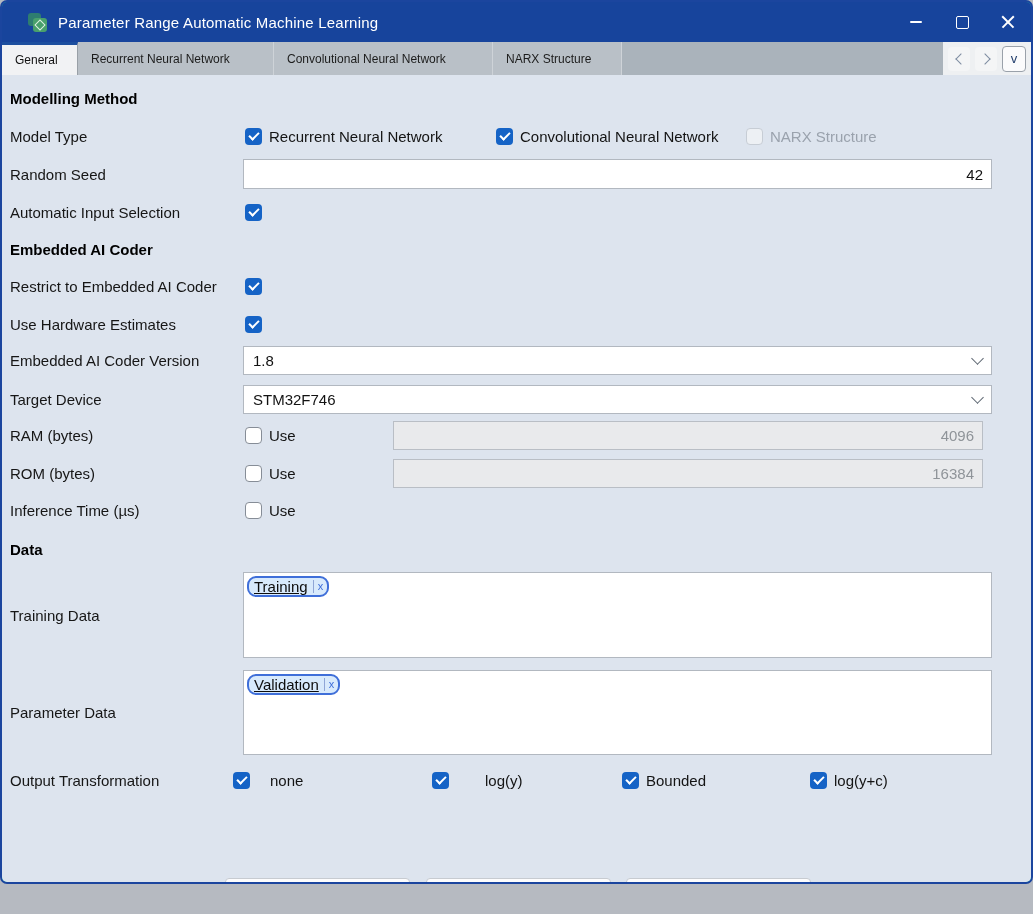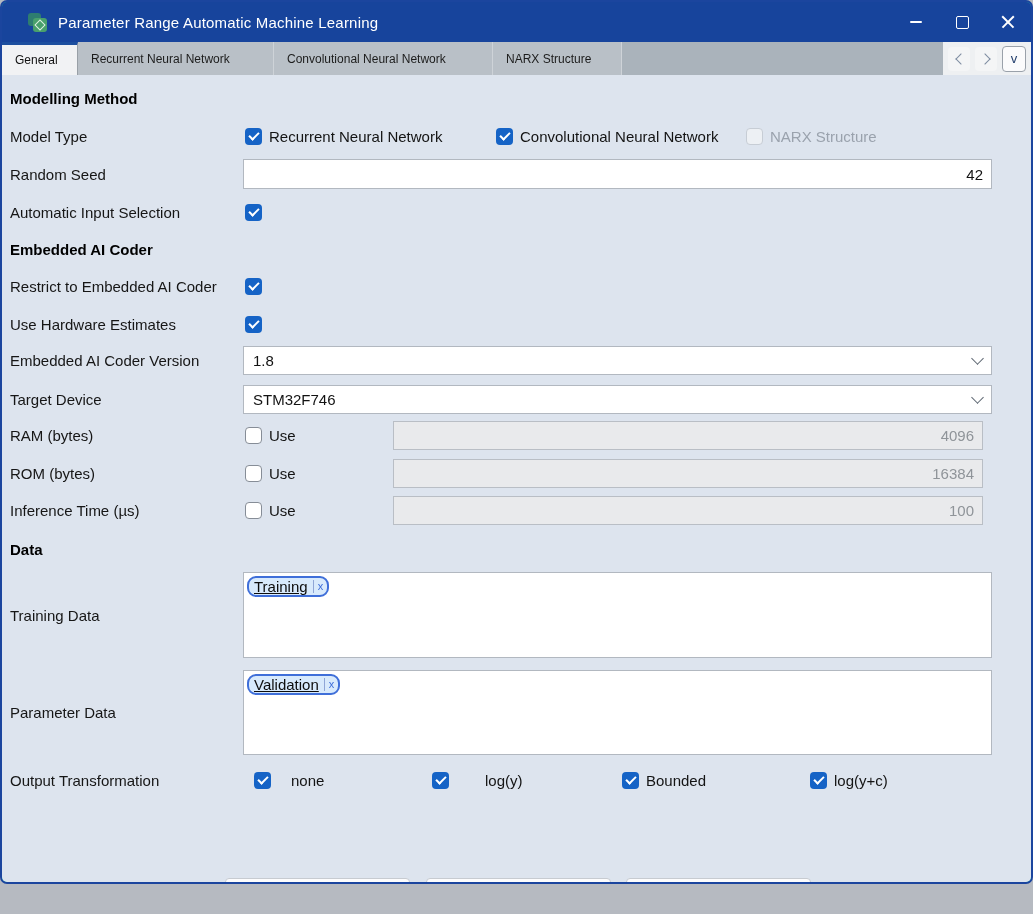--- a/index.html
+++ b/index.html
@@ -177,23 +177,20 @@
     </div>
     <div class="field gray" style="left:391px;top:384px;width:590px;height:29px;">
       <span>16384</span>
     </div>
 
     <div class="lbl" style="top:425px;">Inference Time (µs)</div>
     <div class="cbrow" style="left:243px;top:425px;">
       <span class="cb unchecked"></span>
       <span>Use</span>
     </div>
-    <div class="field gray" style="left:391px;top:421px;width:590px;height:29px;">
-      <span>100</span>
-    </div>
 
     <div class="hdr" style="top:466px;">Data</div>
 
     <div class="lbl" style="top:530px;">Training Data</div>
     <div class="tagbox" style="left:241px;top:497px;width:749px;height:86px;">
       <span class="tag">
         <span class="tag-label">Training</span>
         <span class="tag-sep"></span>
         <span class="tag-x">x</span>
       </span>
@@ -202,21 +199,21 @@
     <div class="lbl" style="top:627px;">Parameter Data</div>
     <div class="tagbox" style="left:241px;top:595px;width:749px;height:85px;">
       <span class="tag">
         <span class="tag-label">Validation</span>
         <span class="tag-sep"></span>
         <span class="tag-x">x</span>
       </span>
     </div>
 
     <div class="lbl" style="top:695px;">Output Transformation</div>
-    <div class="cbrow" style="left:252px;top:695px;gap:20px;">
+    <div class="cbrow" style="left:231px;top:695px;gap:20px;">
       <span class="cb checked"></span>
       <span>none</span>
     </div>
     <div class="cbrow" style="left:430px;top:695px;gap:36px;">
       <span class="cb checked"></span>
       <span>log(y)</span>
     </div>
     <div class="cbrow" style="left:620px;top:695px;">
       <span class="cb checked"></span>
       <span>Bounded</span>

